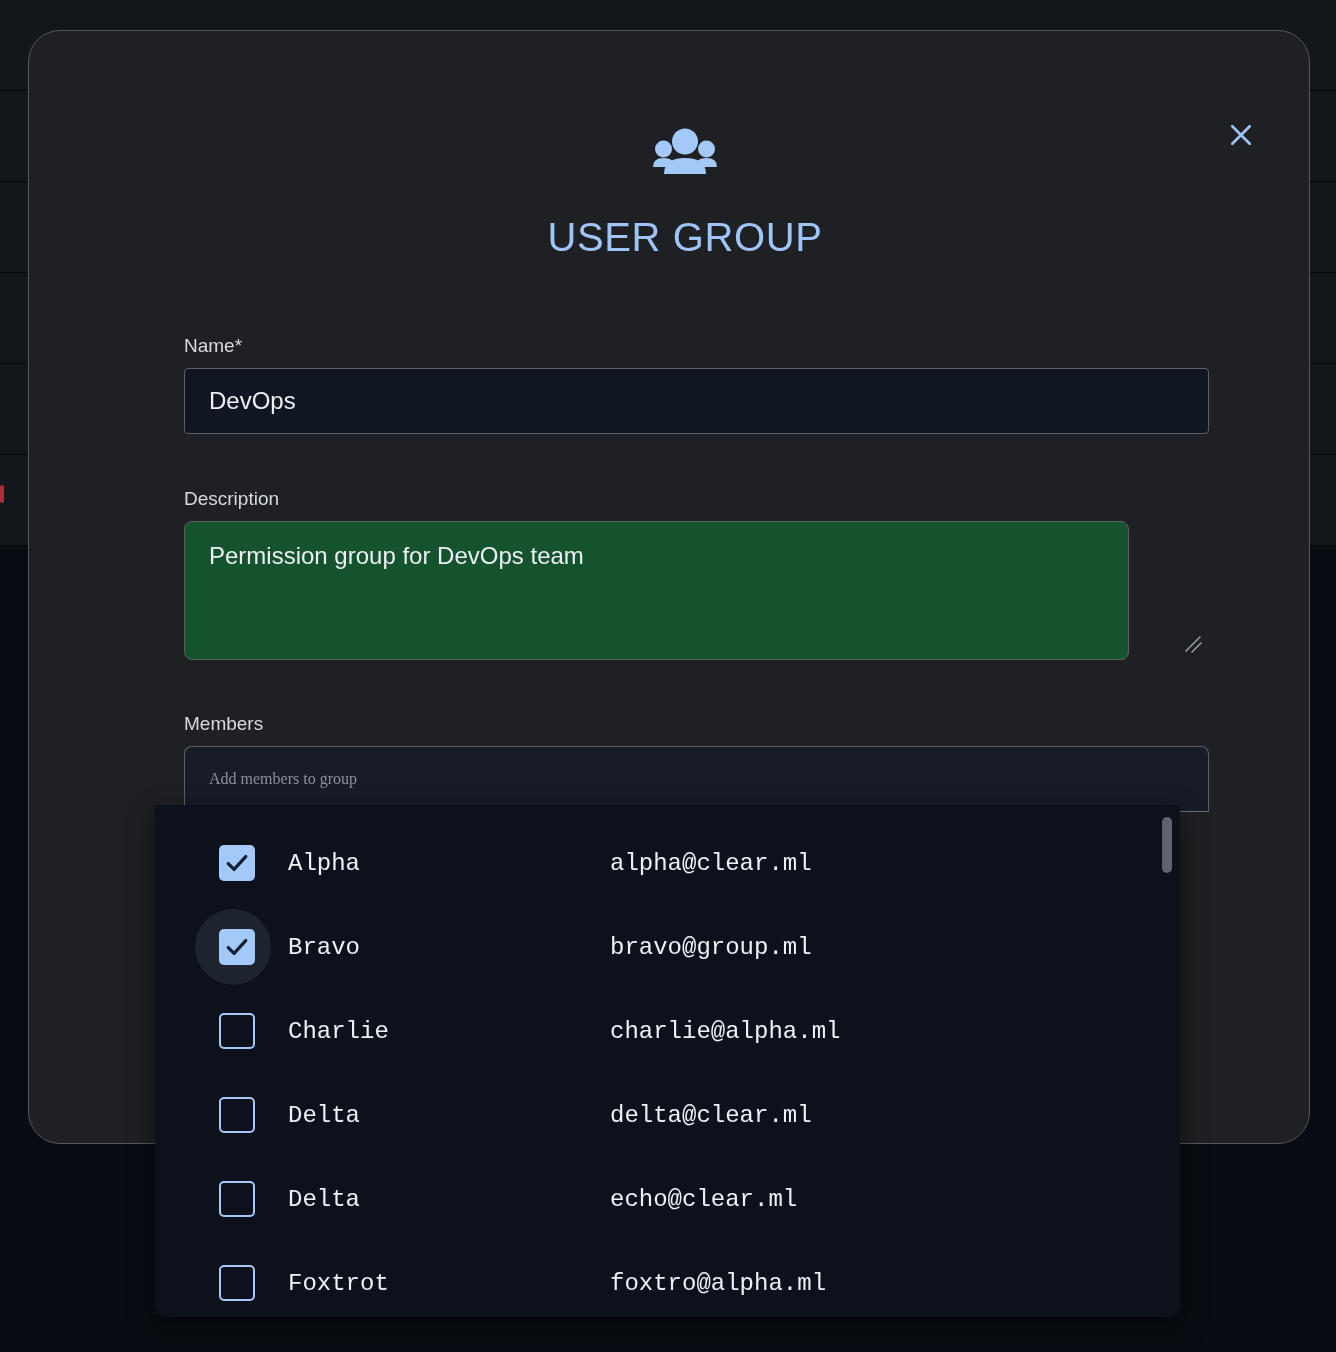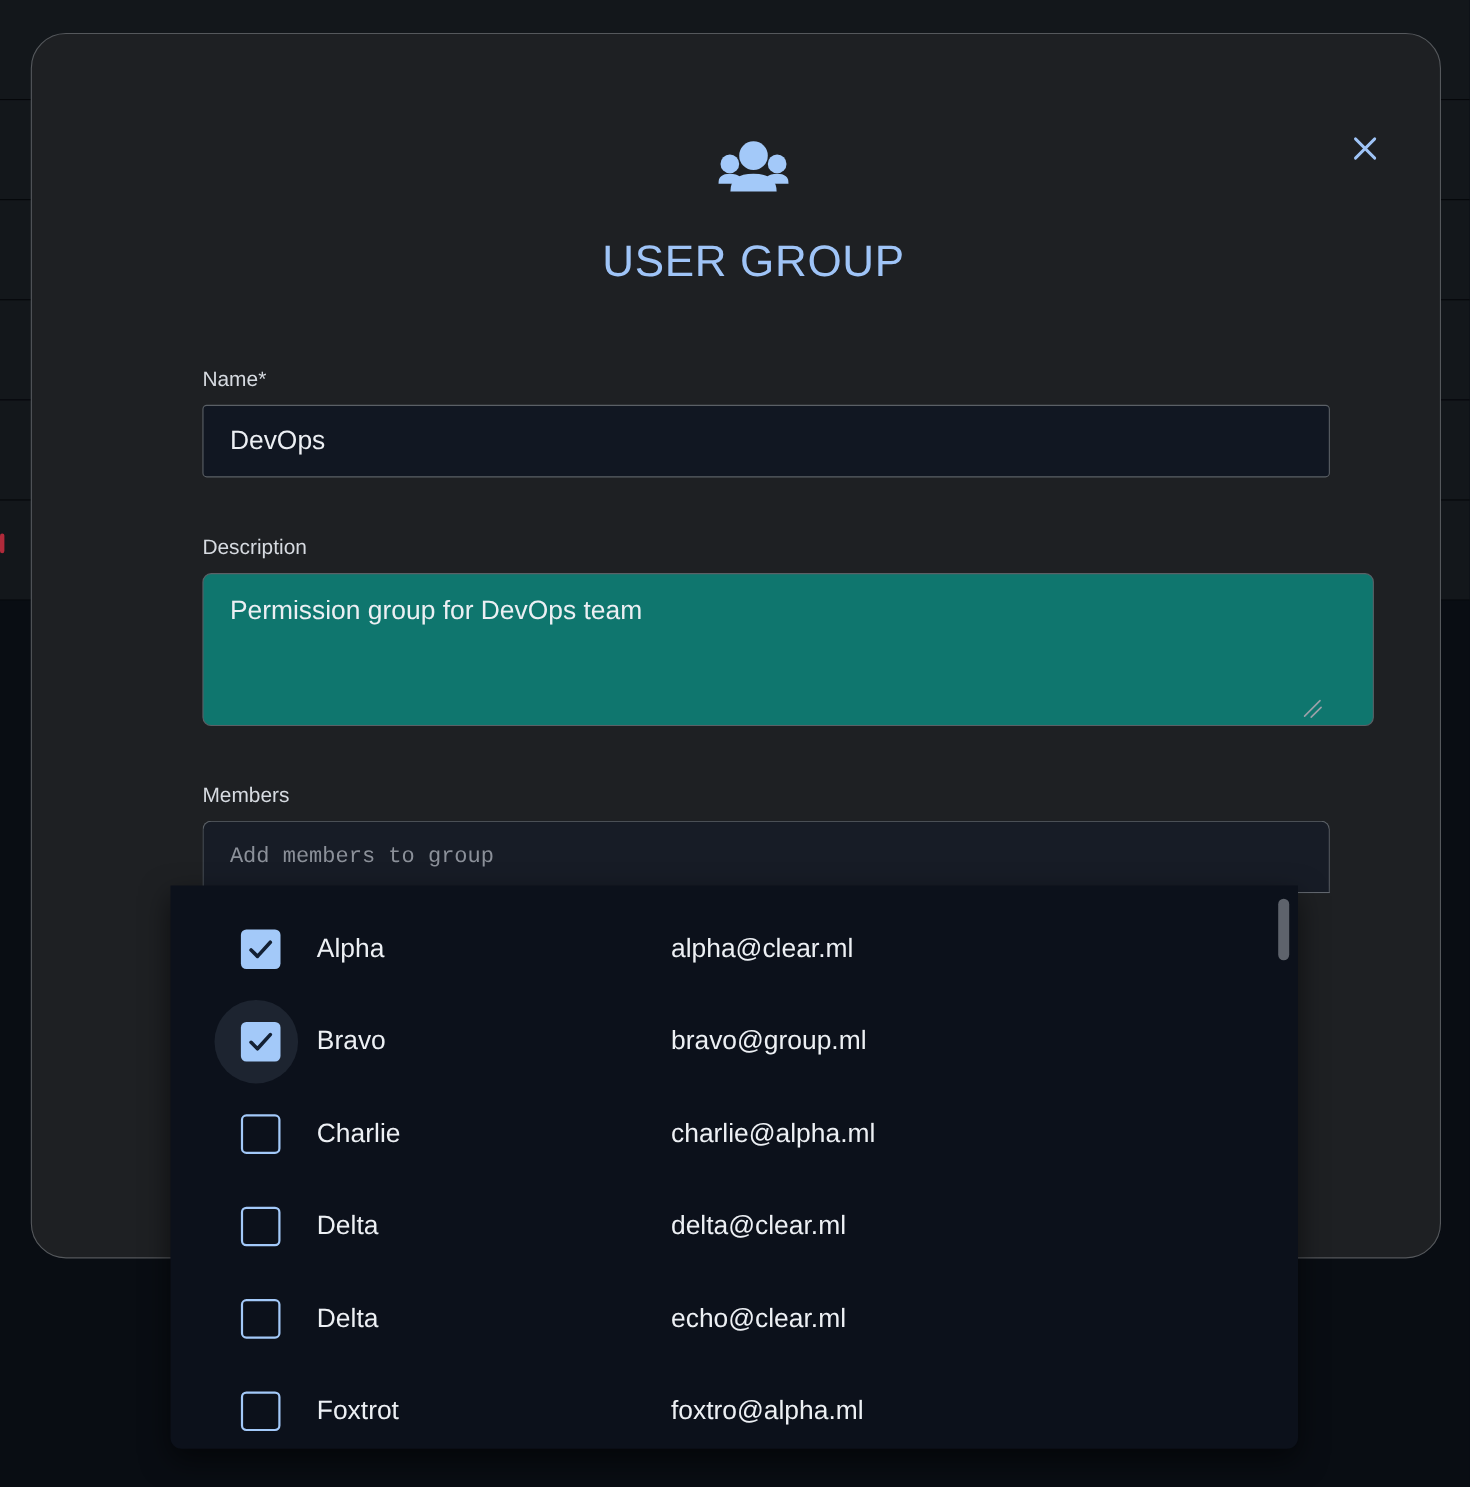--- a/index.html
+++ b/index.html
@@ -123,23 +123,23 @@
     font-family: "Liberation Sans", sans-serif;
     padding: 0 24px;
     outline: none;
   }
 
   .spacer-a { height: 54px; }
   .spacer-b { height: 53px; }
 
   .textarea-wrap { position: relative; width: 1025px; }
   .text-area {
-    width: 1065px;
+    width: 945px;
     height: 139px;
-    background: #0f766e;
+    background: #14532d;
     border: 1px solid #5b6066;
     border-radius: 8px;
     color: #eceff3;
     font-size: 24px;
     font-family: "Liberation Sans", sans-serif;
     padding: 18px 24px;
     outline: none;
     resize: none;
     overflow: hidden;
     display: block;
@@ -155,22 +155,22 @@
   }
 
   .member-input {
     width: 1025px;
     height: 66px;
     background: #171c26;
     border: 1px solid #5b6066;
     border-bottom-color: #6b7078;
     border-radius: 8px 8px 0 0;
     color: #eceff3;
-    font-size: 20px;
-    font-family: Liberation Mono, monospace;
+    font-size: 16px;
+    font-family: Liberation Serif, serif;
     padding: 6px 24px;
     outline: none;
   }
   .member-input::placeholder { color: #8b9099; opacity: 1; }
 
   
   #dropdown {
     position: absolute;
     left: 155px;
     top: 805px;
@@ -185,20 +185,21 @@
     position: absolute;
     inset: 0;
     padding-top: 16px;
   }
   .member-row {
     position: relative;
     height: 84px;
     display: flex;
     align-items: center;
     cursor: pointer;
+    font-family: Liberation Mono, monospace;
   }
   .ripple {
     position: absolute;
     left: 40px;
     top: 50%;
     transform: translateY(-50%);
     width: 76px;
     height: 76px;
     border-radius: 50%;
     background: #1d2430;

